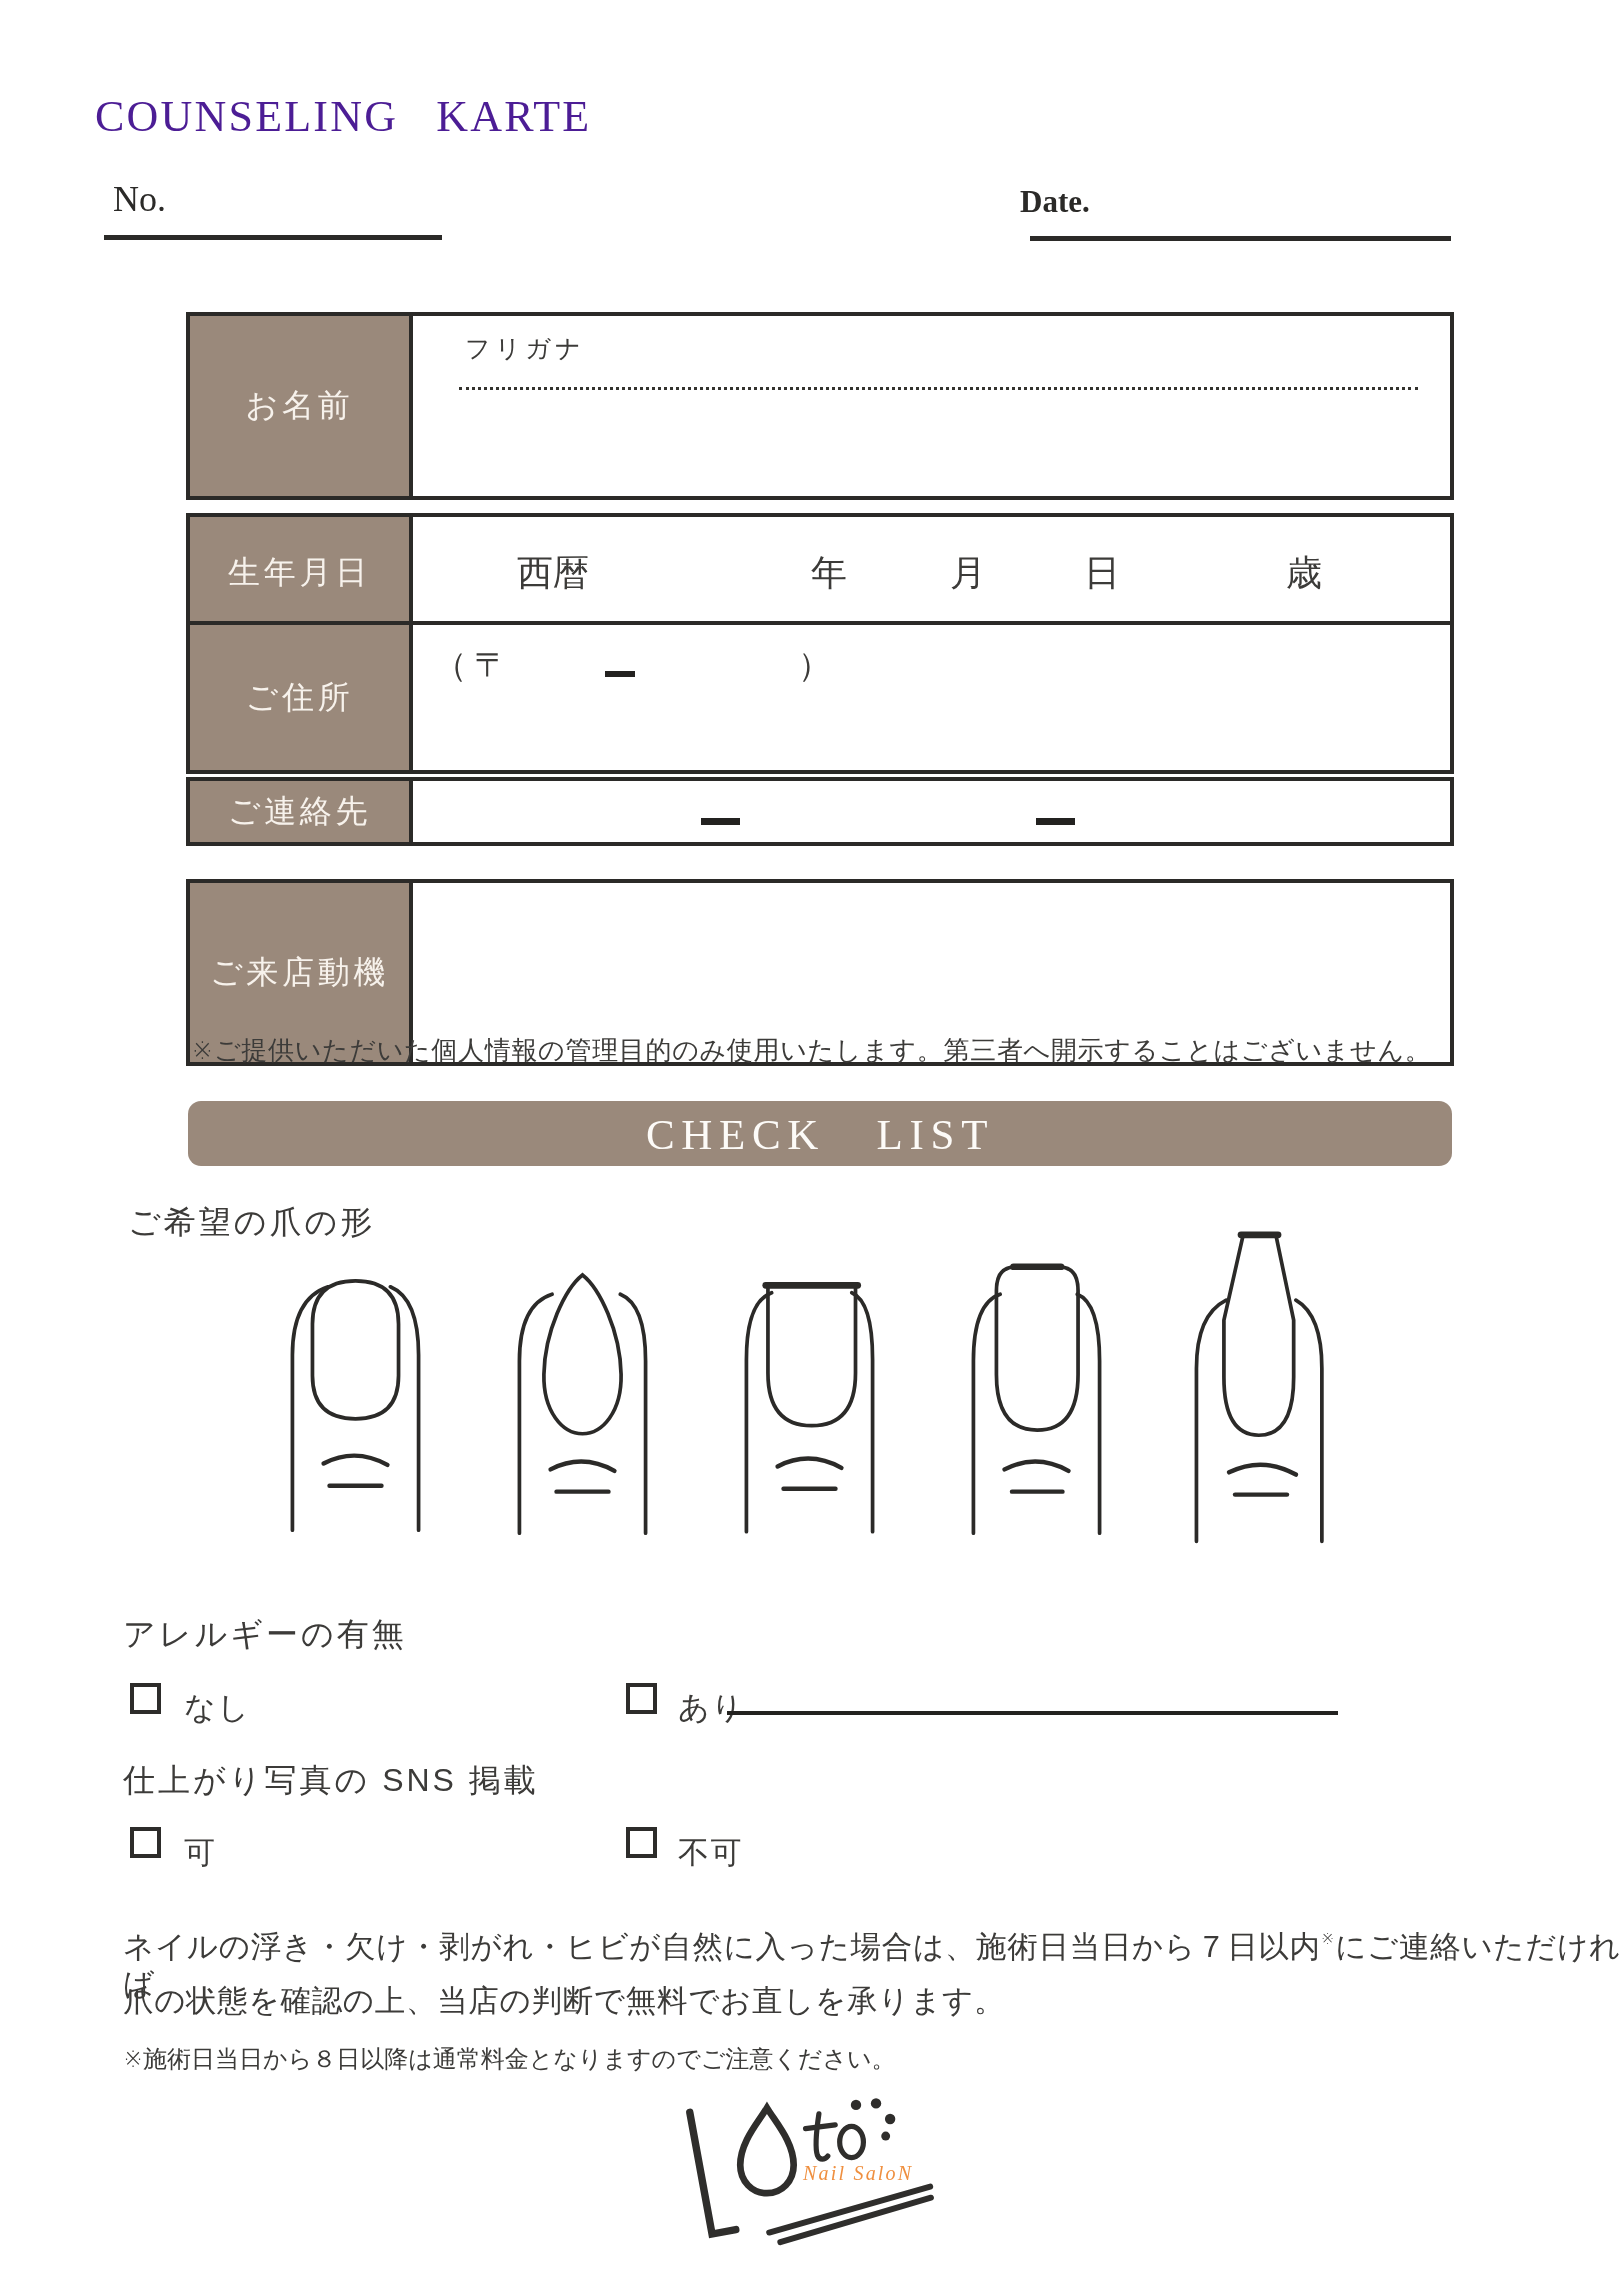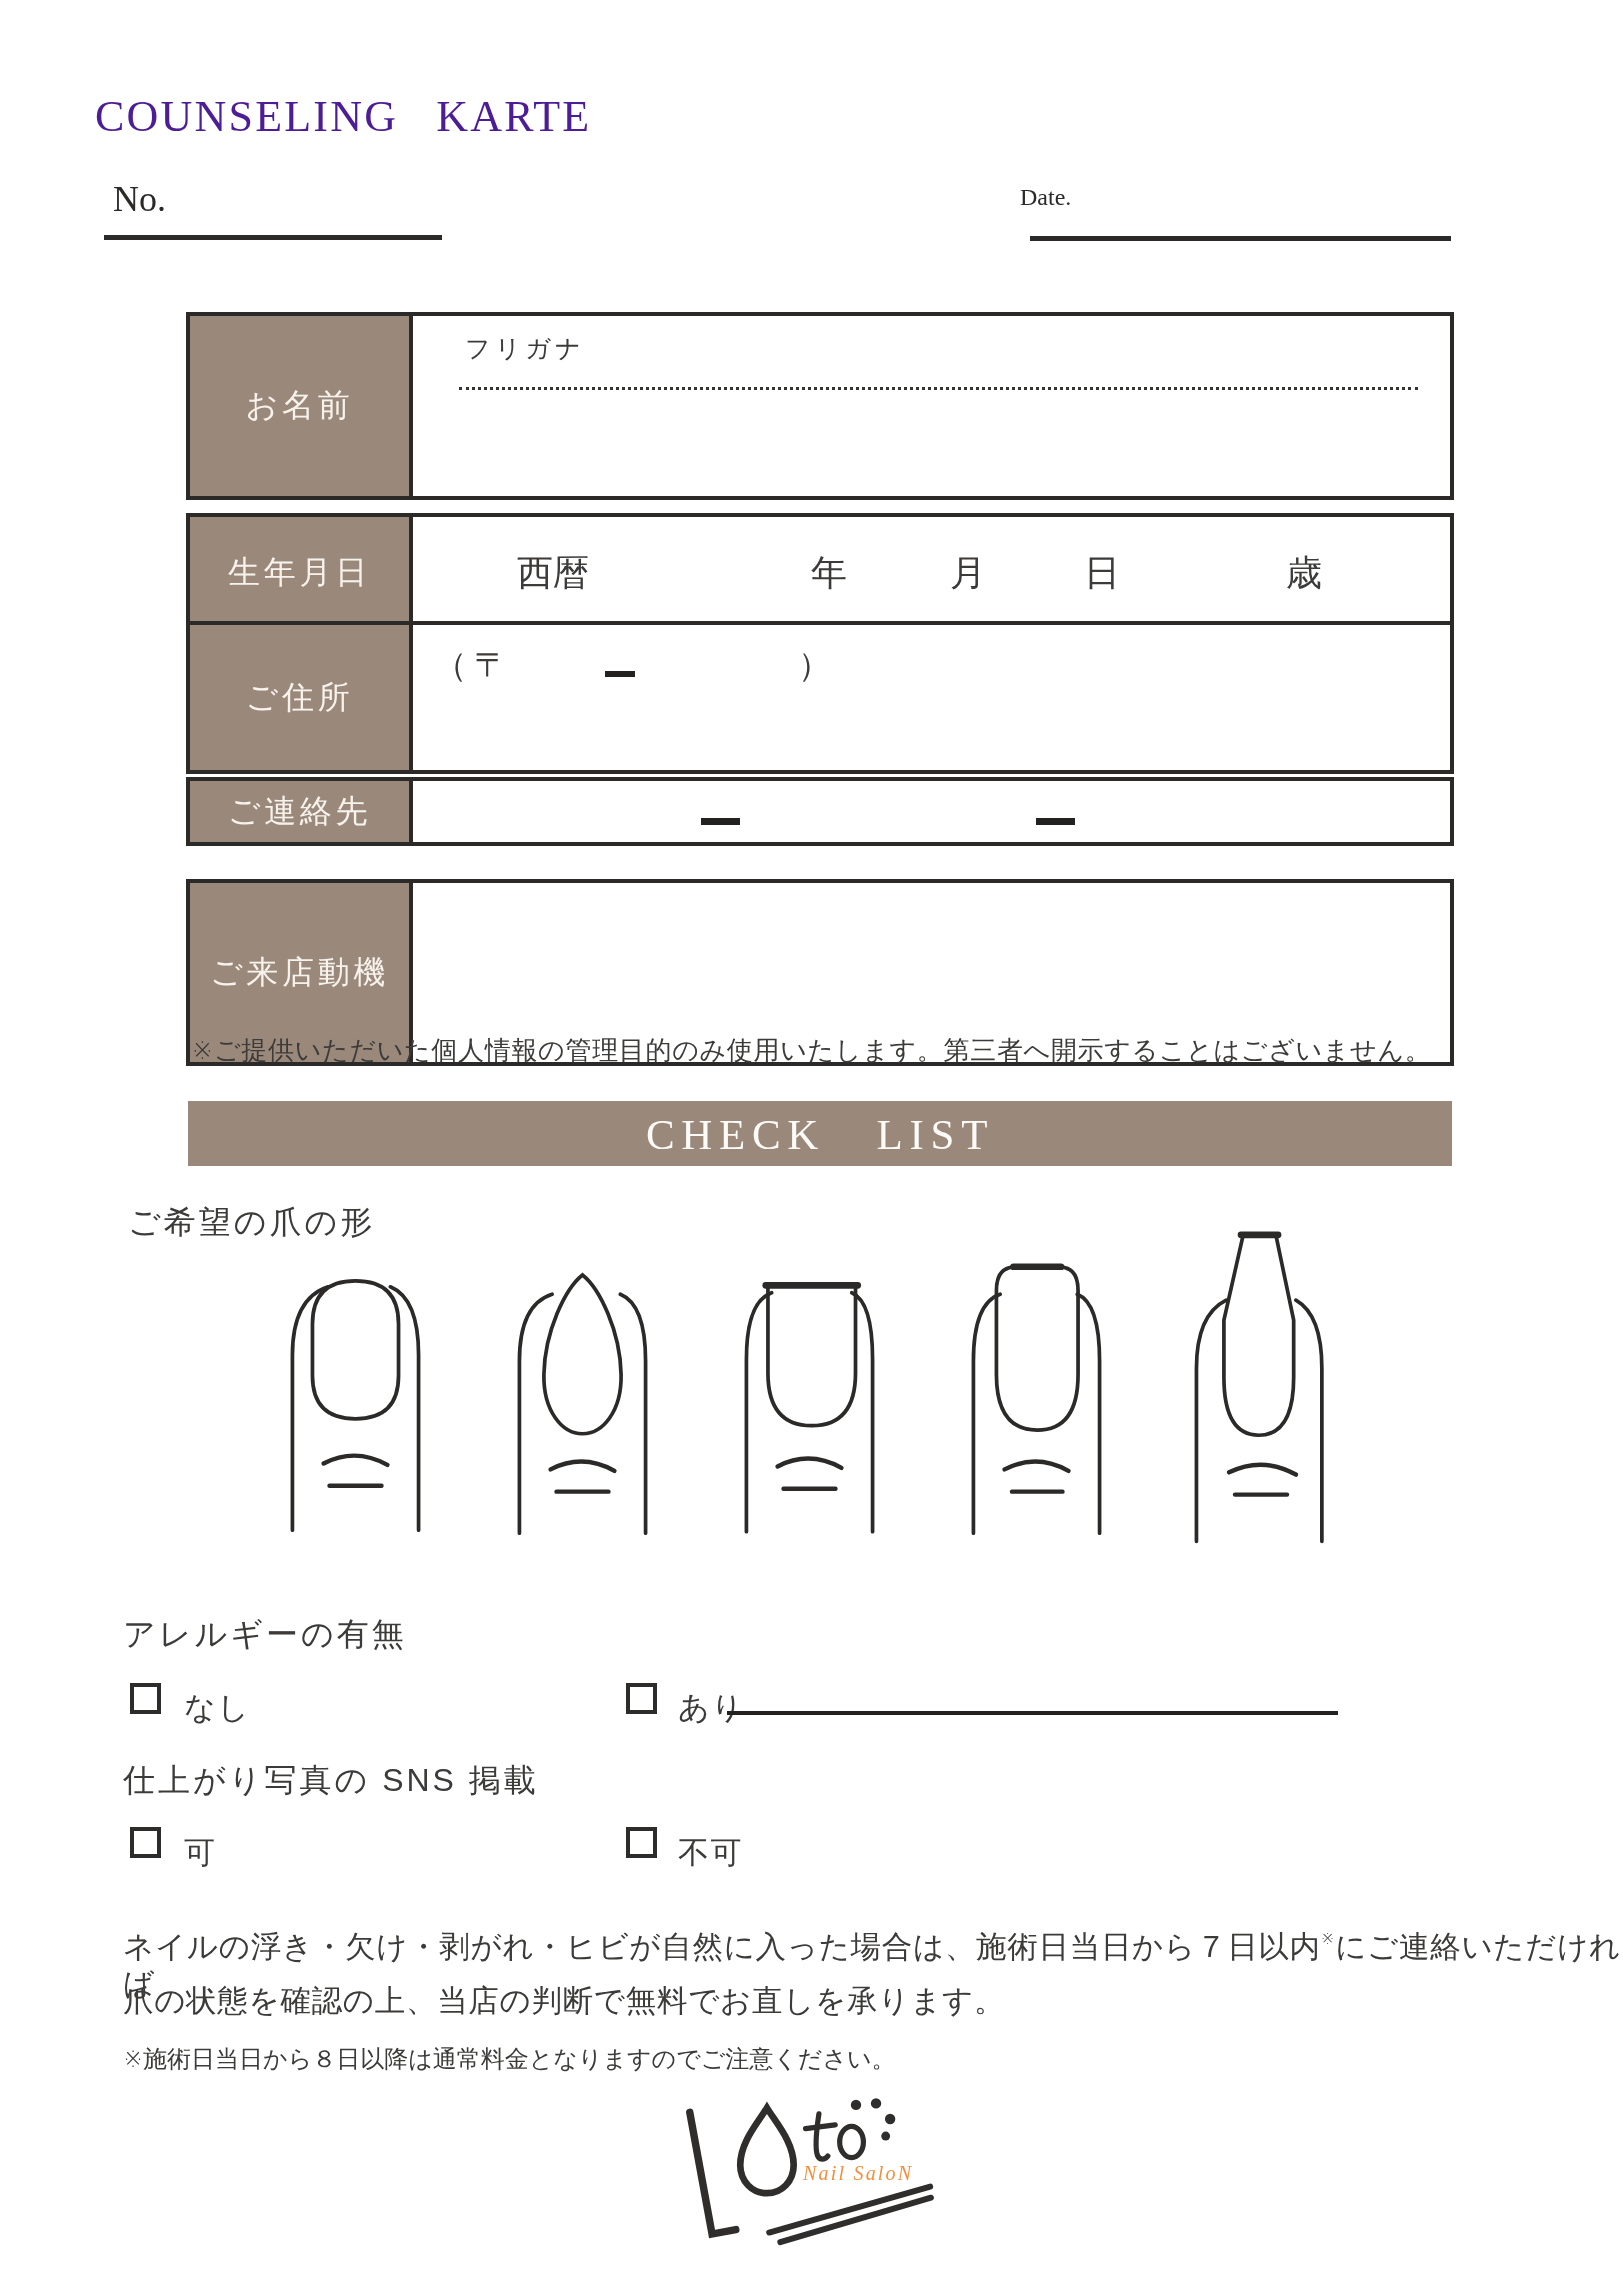--- a/index.html
+++ b/index.html
@@ -12,21 +12,21 @@
   body{
     width:1623px;height:2295px;position:relative;overflow:hidden;
     font-family:"Liberation Serif","DejaVu Serif",serif;
     color:var(--ink);
   }
   .abs{position:absolute;}
   
   .title{left:95px;top:80px;font-size:44px;letter-spacing:2.2px;word-spacing:25px;color:#4c1d95;margin-top:11px;}
   .no-label{left:113px;top:178px;font-size:36px;}
   .no-line{left:104px;top:235px;width:338px;border-bottom:5.2px solid var(--ink);}
-  .date-label{left:1020px;top:184px;font-size:24px;}
+  .date-label{left:1020px;top:184px;font-size:31px;font-weight:bold;}
   .date-line{left:1030px;top:236px;width:421px;border-bottom:5.2px solid var(--ink);}
   
   .row{position:absolute;left:186px;width:1268px;border:4.5px solid var(--ink);background:#fff;display:flex;}
   .row-label{
     width:223px;flex:0 0 223px;background:var(--taupe);color:#f7f2ec;
     display:flex;align-items:center;justify-content:center;
     font-size:32px;letter-spacing:3.7px;border-right:4.5px solid var(--ink);
     font-family:"Liberation Sans","DejaVu Sans",sans-serif;font-weight:300;
   }
   .row-content{position:relative;flex:1;}
@@ -35,21 +35,21 @@
   .furigana-line{left:46px;top:71px;width:959px;border-bottom:3.7px dotted #34332f;}
   .birth-item{top:50%;transform:translateY(-50%);font-size:36px;}
   .postal{left:22px;top:18px;font-size:33px;letter-spacing:7.4px;}
   .dash-bar{background:#232220;height:6.7px;width:33px;}
   
   .privacy{left:0;top:1033px;width:1623px;text-align:center;font-size:26px;letter-spacing:0.7px;}
   
   .banner{
     left:188px;top:1101px;width:1264px;height:65px;background:var(--taupe);
     color:#fdfbf8;text-align:center;line-height:67px;font-size:43px;
-    letter-spacing:6.7px;word-spacing:34px;
+    letter-spacing:6.7px;word-spacing:34px;border-radius:13px;
   }
   
   .sec-heading{font-size:32px;letter-spacing:3px;}
   
   .nail{position:absolute;top:1227px;width:141px;height:320px;}
   .nail svg{width:100%;height:100%;}
   
   .checkbox{position:absolute;width:31px;height:31px;border:4.5px solid #2d2c2a;background:#fff;}
   .cb-label{position:absolute;font-size:31px;letter-spacing:1.5px;}
   .write-line{position:absolute;border-bottom:4.5px solid #232220;}

